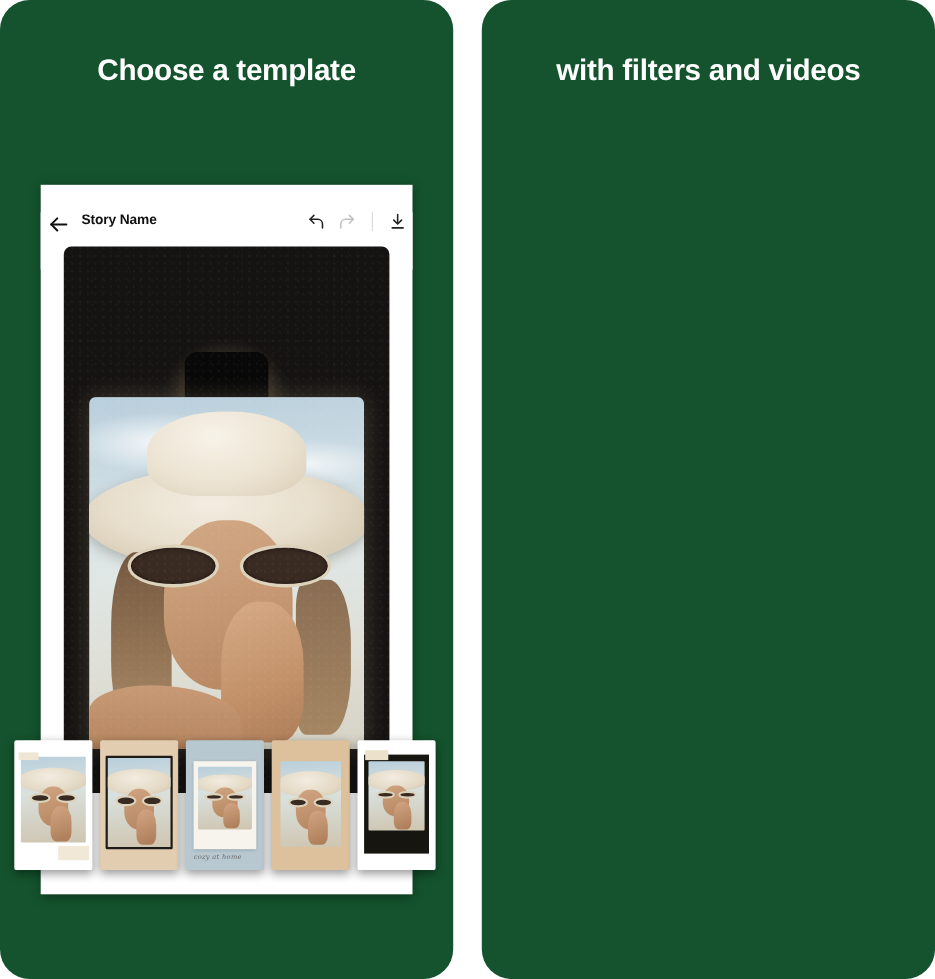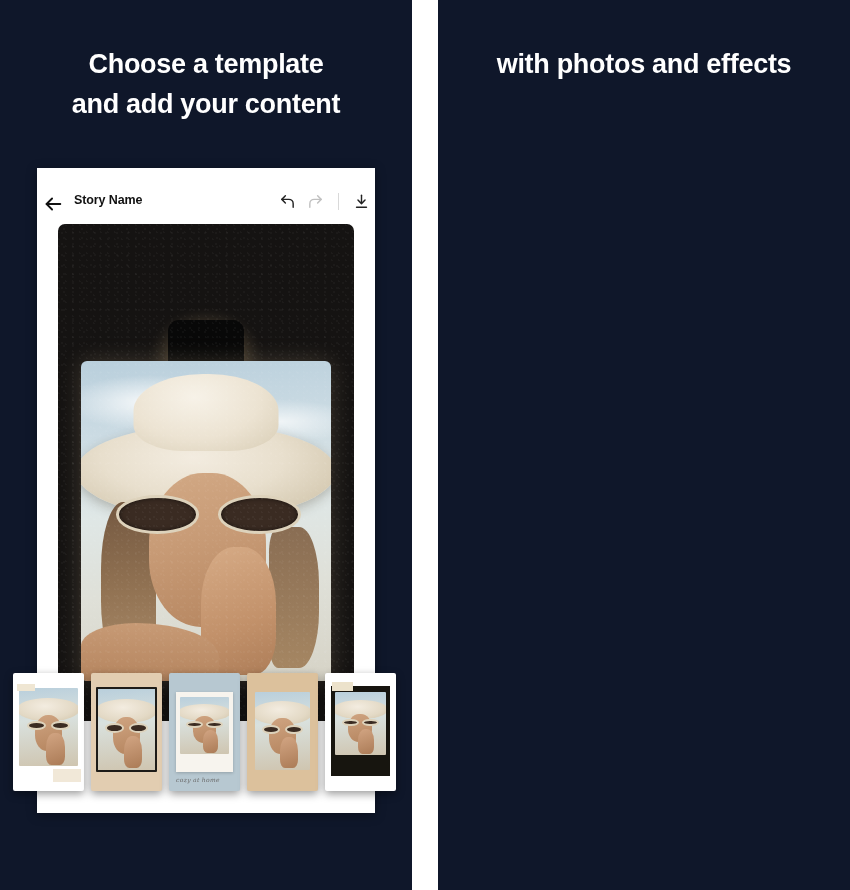--- a/index.html
+++ b/index.html
@@ -6,21 +6,21 @@
   html,body { width:850px; height:890px; }
   body {
     background:#ffffff;
     font-family:"Liberation Sans", sans-serif;
     overflow:hidden;
   }
 
   
   .board { position:relative; width:850px; height:890px; background:#ffffff; }
 
-  .panel { position:absolute; top:0; height:890px; background:#0f172a; }
+  .panel { position:absolute; top:0; height:890px; background:#14532d;border-radius:27px; }
   .panel-left  { left:0;   width:412px; }
   .panel-right { left:438px; width:412px; }
 
   
   .heading {
     position:absolute; left:0; right:0; top:44px;
     text-align:center; color:#ffffff;
     font-size:27px; font-weight:700; line-height:40px;
     letter-spacing:-0.3px;
   }
@@ -192,21 +192,20 @@
 </style>
 </head>
 <body>
 
 <div class="board">
 
   <div class="panel panel-left">
 
     <div class="heading">
       <span class="l">Choose a template</span>
-      <span class="l">and add your content</span>
     </div>
 
     <div class="phone-left">
 
       <div class="appbar">
         <span class="appbar-back">
           <svg viewBox="0 0 24 24" width="22" height="22" fill="none" stroke="#111" stroke-width="2" stroke-linecap="round" stroke-linejoin="round">
             <line x1="20" y1="12" x2="5" y2="12"></line>
               <polyline points="11 18 5 12 11 6"></polyline>
           </svg>
@@ -328,18 +327,18 @@
           <div style="position:absolute;left:10%;top:8%;width:30%;height:7%;background:#ece2cb;"></div>
         </div>
 
       </div>
     </div>
   </div>
 
   <div class="panel panel-right">
 
     <div class="heading">
-      <span class="l">with photos and effects</span>
+      <span class="l">with filters and videos</span>
     </div>
 
   </div>
 
 </div>
 
 </body></html>

